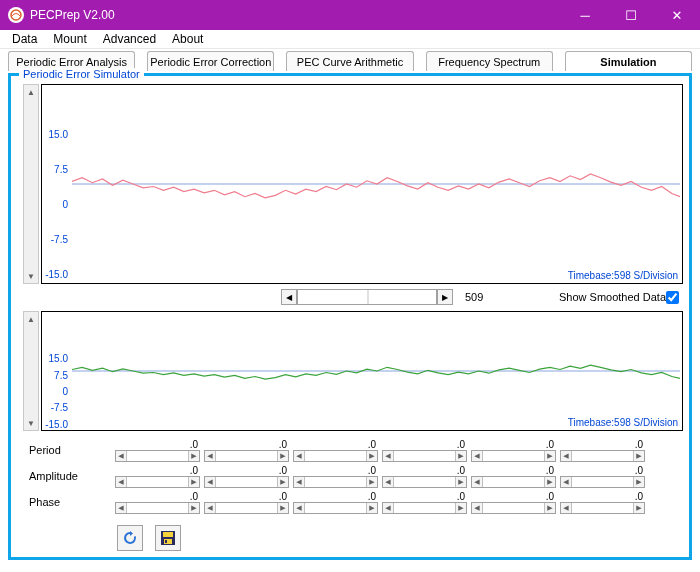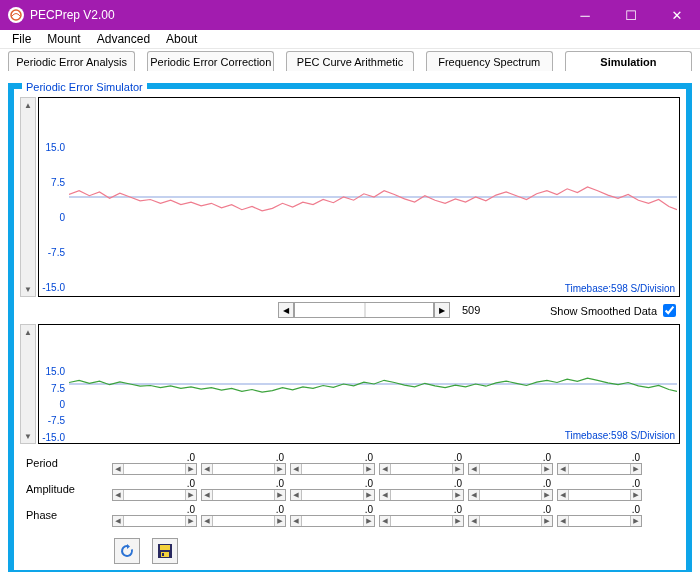--- a/index.html
+++ b/index.html
@@ -10,47 +10,47 @@
 .titlebar .app-icon svg { width: 12px; height: 12px; }
 .titlebar .title { flex: 1; font-size: 12px; }
 .wincontrols { display: flex; height: 100%; }
 .wincontrols div { width: 46px; display: flex; align-items: center; justify-content: center; color: #fff; font-size: 13px; }
 
 .menubar { height: 19px; background: #fff; display: flex; align-items: center; padding: 0 4px; border-bottom: 1px solid #e8e8e8; }
 .menubar span { padding: 2px 8px; font-size: 12px; }
 
 .content { padding: 2px 8px 8px 8px; }
 
-.tabs { display: flex; height: 20px; gap: 12px; margin-bottom: 12px; }
+.tabs { display: flex; height: 20px; gap: 12px; margin-bottom: 2px; }
 .tab { flex: 1; border: 1px solid #b0b0b0; border-bottom: none; border-radius: 3px 3px 0 0; display: flex; align-items: center; justify-content: center; background: #fff; font-size: 11px; position: relative; }
 .tab.active { font-weight: bold; z-index: 2; }
 .tab:not(.active) { background: #fafafa; }
 
-.group { border: 6px solid #0ea5e9; padding: 8px 6px 6px 6px; position: relative; }
+.group { border: 3px solid #0ea5e9; padding: 8px 6px 6px 12px; position: relative; }
 .group-title { position: absolute; top: -8px; left: 8px; background: #fff; padding: 0 4px; color: #0046d5; font-size: 11px; }
 
 .chartrow { display: flex; gap: 2px; margin-bottom: 2px; }
 .vscroll { width: 16px; background: #f0f0f0; border: 1px solid #c8c8c8; position: relative; }
 .vscroll .arrow { position: absolute; width: 100%; height: 14px; display: flex; align-items: center; justify-content: center; font-size: 8px; color: #606060; }
 .vscroll .arrow.up { top: 0; }
 .vscroll .arrow.down { bottom: 0; }
 
 .chartbox { flex: 1; border: 1px solid #000; position: relative; background: #fff; }
 .yaxis { position: absolute; left: 0; top: 0; bottom: 0; width: 28px; margin-top: 40px; }
 .ytick { position: absolute; right: 2px; font-size: 10px; color: #0046d5; transform: translateY(-50%); }
 .plotarea { position: absolute; left: 30px; right: 2px; top: 4px; bottom: 4px; }
 .plotarea svg { width: 100%; height: 100%; display: block; }
 .timebase { position: absolute; right: 4px; bottom: 2px; font-size: 10px; color: #0046d5; }
 
 .midbar { display: flex; align-items: center; height: 20px; margin: 3px 0 4px 0; gap: 6px; padding-left: 18px; }
 .hslider { display: flex; align-items: center; margin-left: 240px; }
 .hslider .btn { width: 16px; height: 16px; border: 1px solid #a0a0a0; background: #f4f4f4; display: flex; align-items: center; justify-content: center; font-size: 8px; }
 .hslider .track { width: 140px; height: 16px; border: 1px solid #a0a0a0; background: #fff; position: relative; }
 .hslider .track .thumb { position: absolute; left: 50%; top: 0; bottom: 0; width: 2px; background: #e0e0e0; }
-.smoothed { margin-left: auto; display: flex; align-items: flex-end; gap: 6px; margin-right: 4px; }
+.smoothed { margin-left: auto; display: flex; align-items: center; gap: 0; margin-right: 4px; }
 .smoothed input { width: 13px; height: 13px; }
 
 .paramarea { padding: 4px 2px 4px 2px; }
 .paramrow { display: flex; align-items: center; height: 26px; }
 .paramrow .lbl { width: 90px; font-size: 11px; padding-left: 4px; }
 .paramcell { width: 85px; display: flex; flex-direction: column; align-items: stretch; margin-right: 4px; }
 .paramcell .val { text-align: right; font-size: 10px; padding-right: 2px; height: 11px; }
 .paramcell .mini { height: 12px; border: 1px solid #a0a0a0; background: #f4f4f4; display: flex; }
 .paramcell .mini .mbtn { width: 10px; display: flex; align-items: center; justify-content: center; font-size: 7px; color: #606060; }
 .paramcell .mini .mtrack { flex: 1; background: #fff; border-left: 1px solid #c0c0c0; border-right: 1px solid #c0c0c0; }
@@ -71,21 +71,21 @@
   </div>
   <div class="title">PECPrep V2.00</div>
   <div class="wincontrols">
     <div>─</div>
     <div>☐</div>
     <div>✕</div>
   </div>
 </div>
 
 <div class="menubar">
-  <span>File</span>
+  <span>Data</span>
   <span>Mount</span>
   <span>Advanced</span>
   <span>About</span>
 </div>
 
 <div class="content">
   <div class="tabs">
     <div class="tab">Periodic Error Analysis</div>
     <div class="tab">Periodic Error Correction</div>
     <div class="tab">PEC Curve Arithmetic</div>

